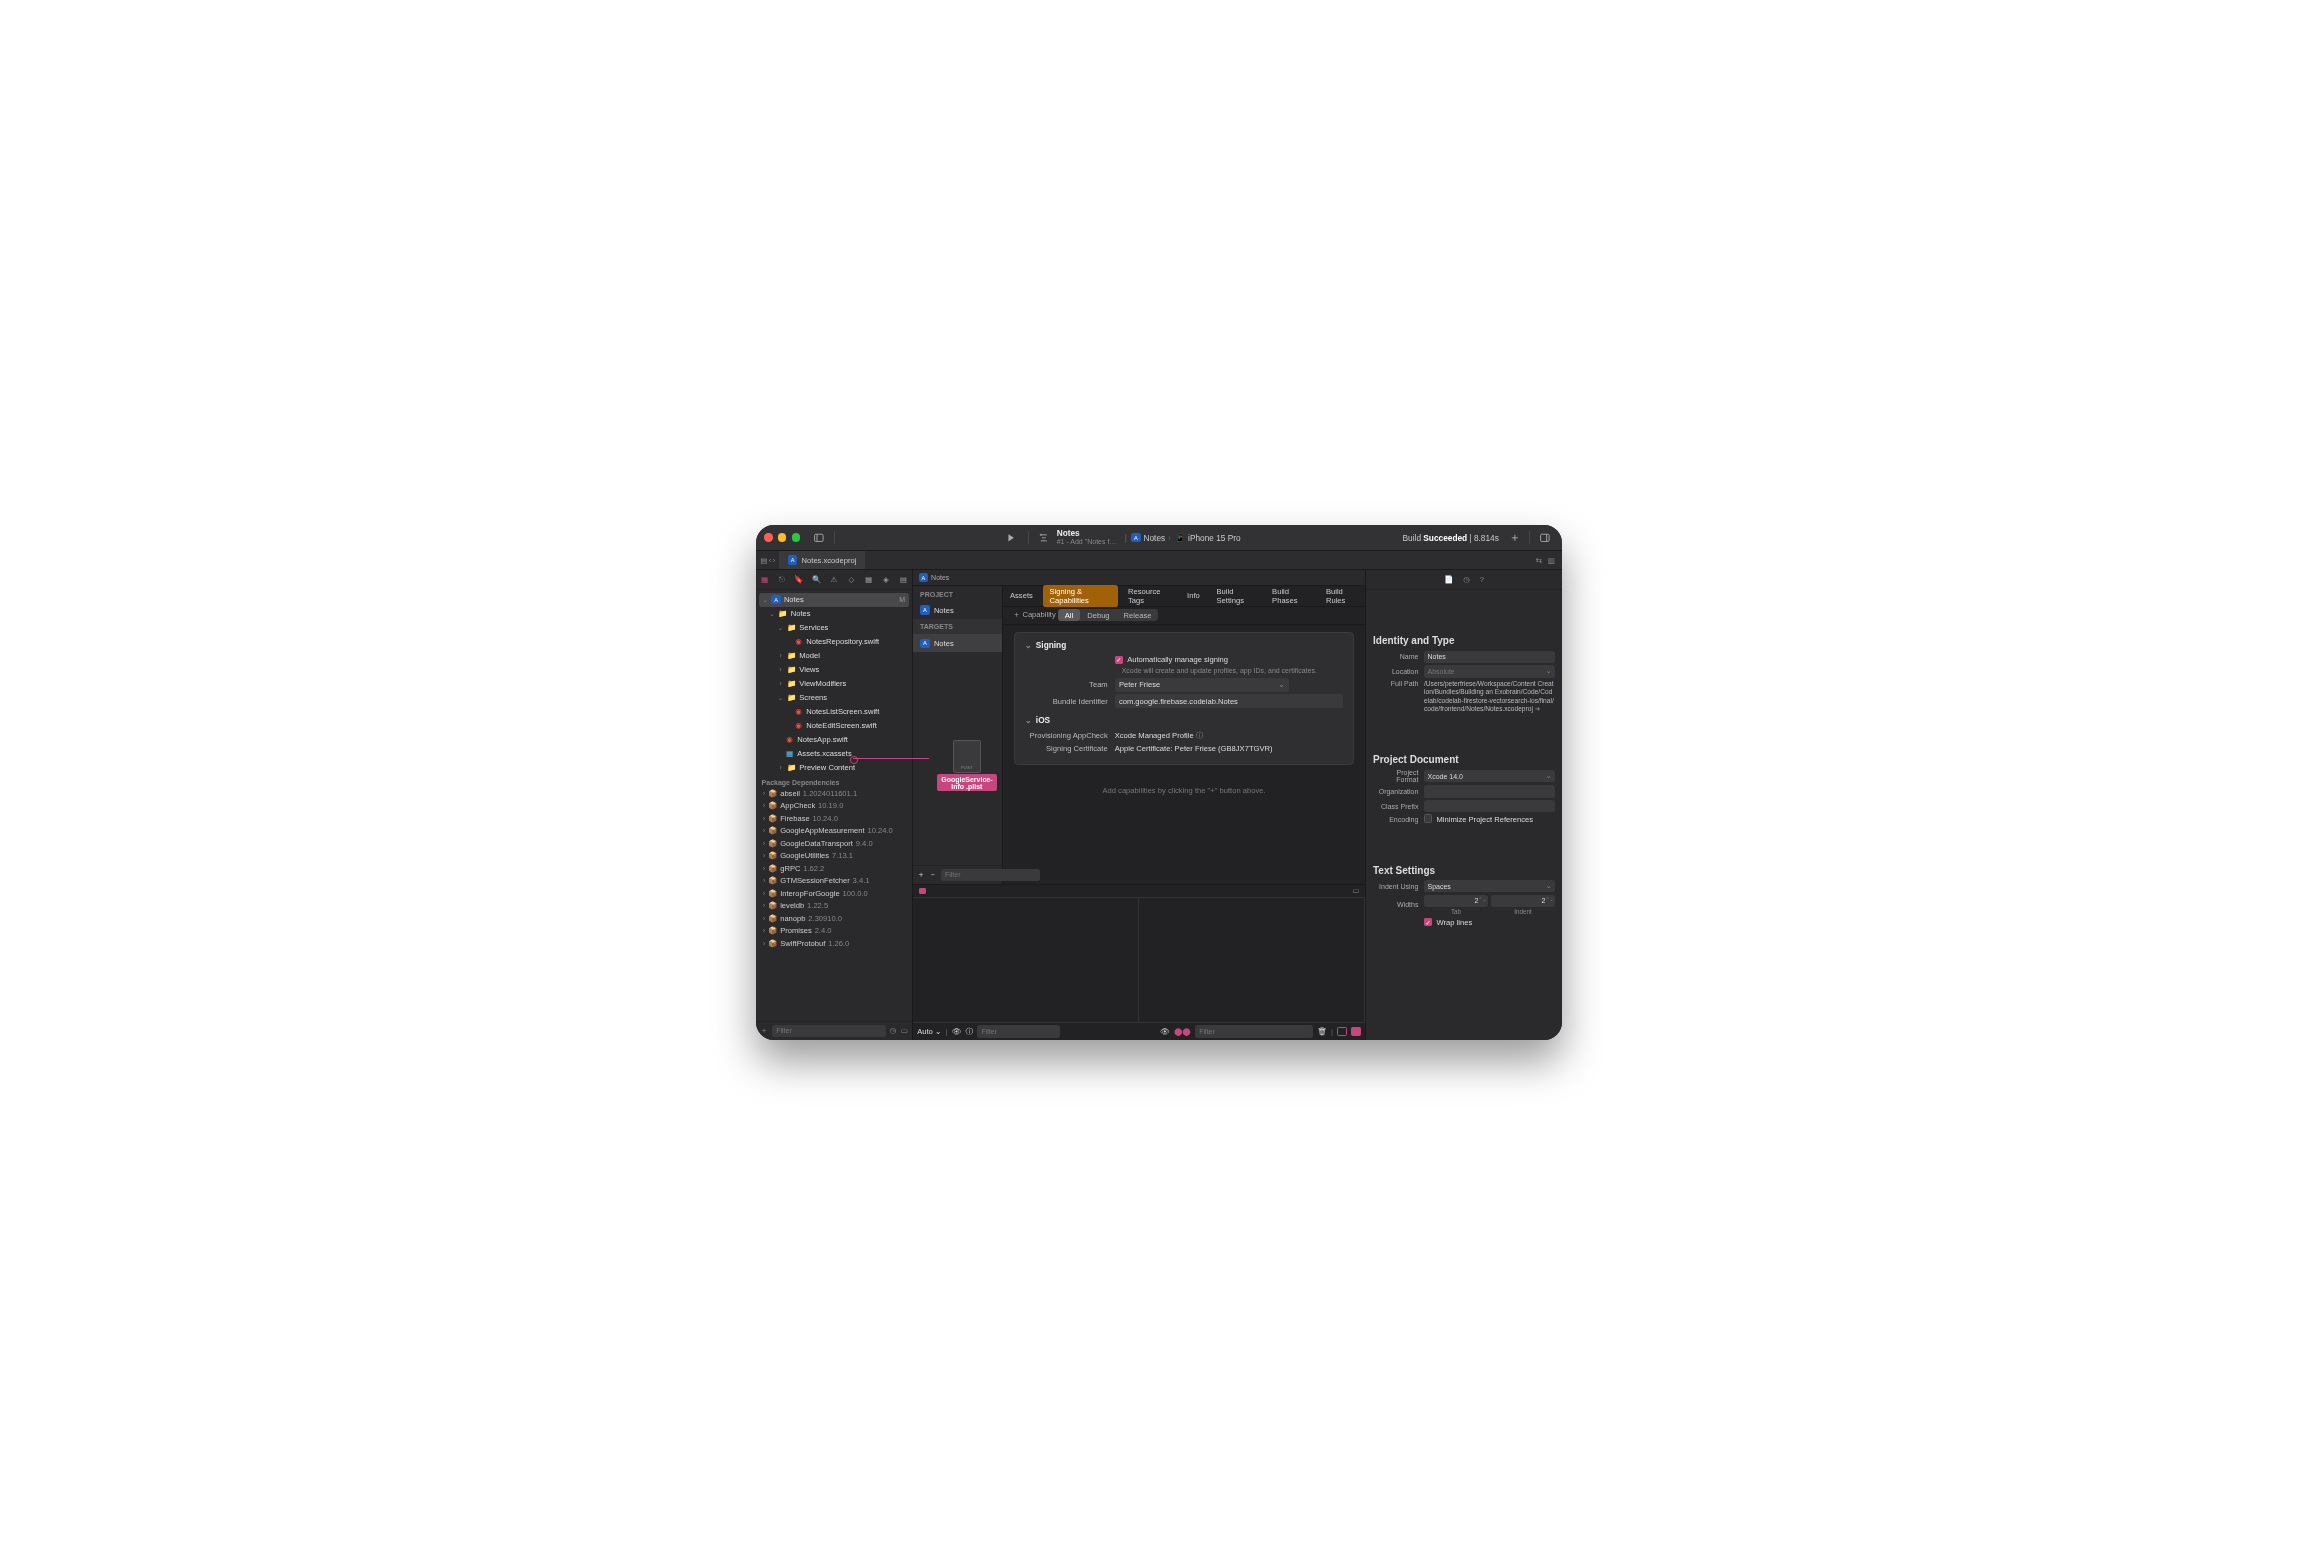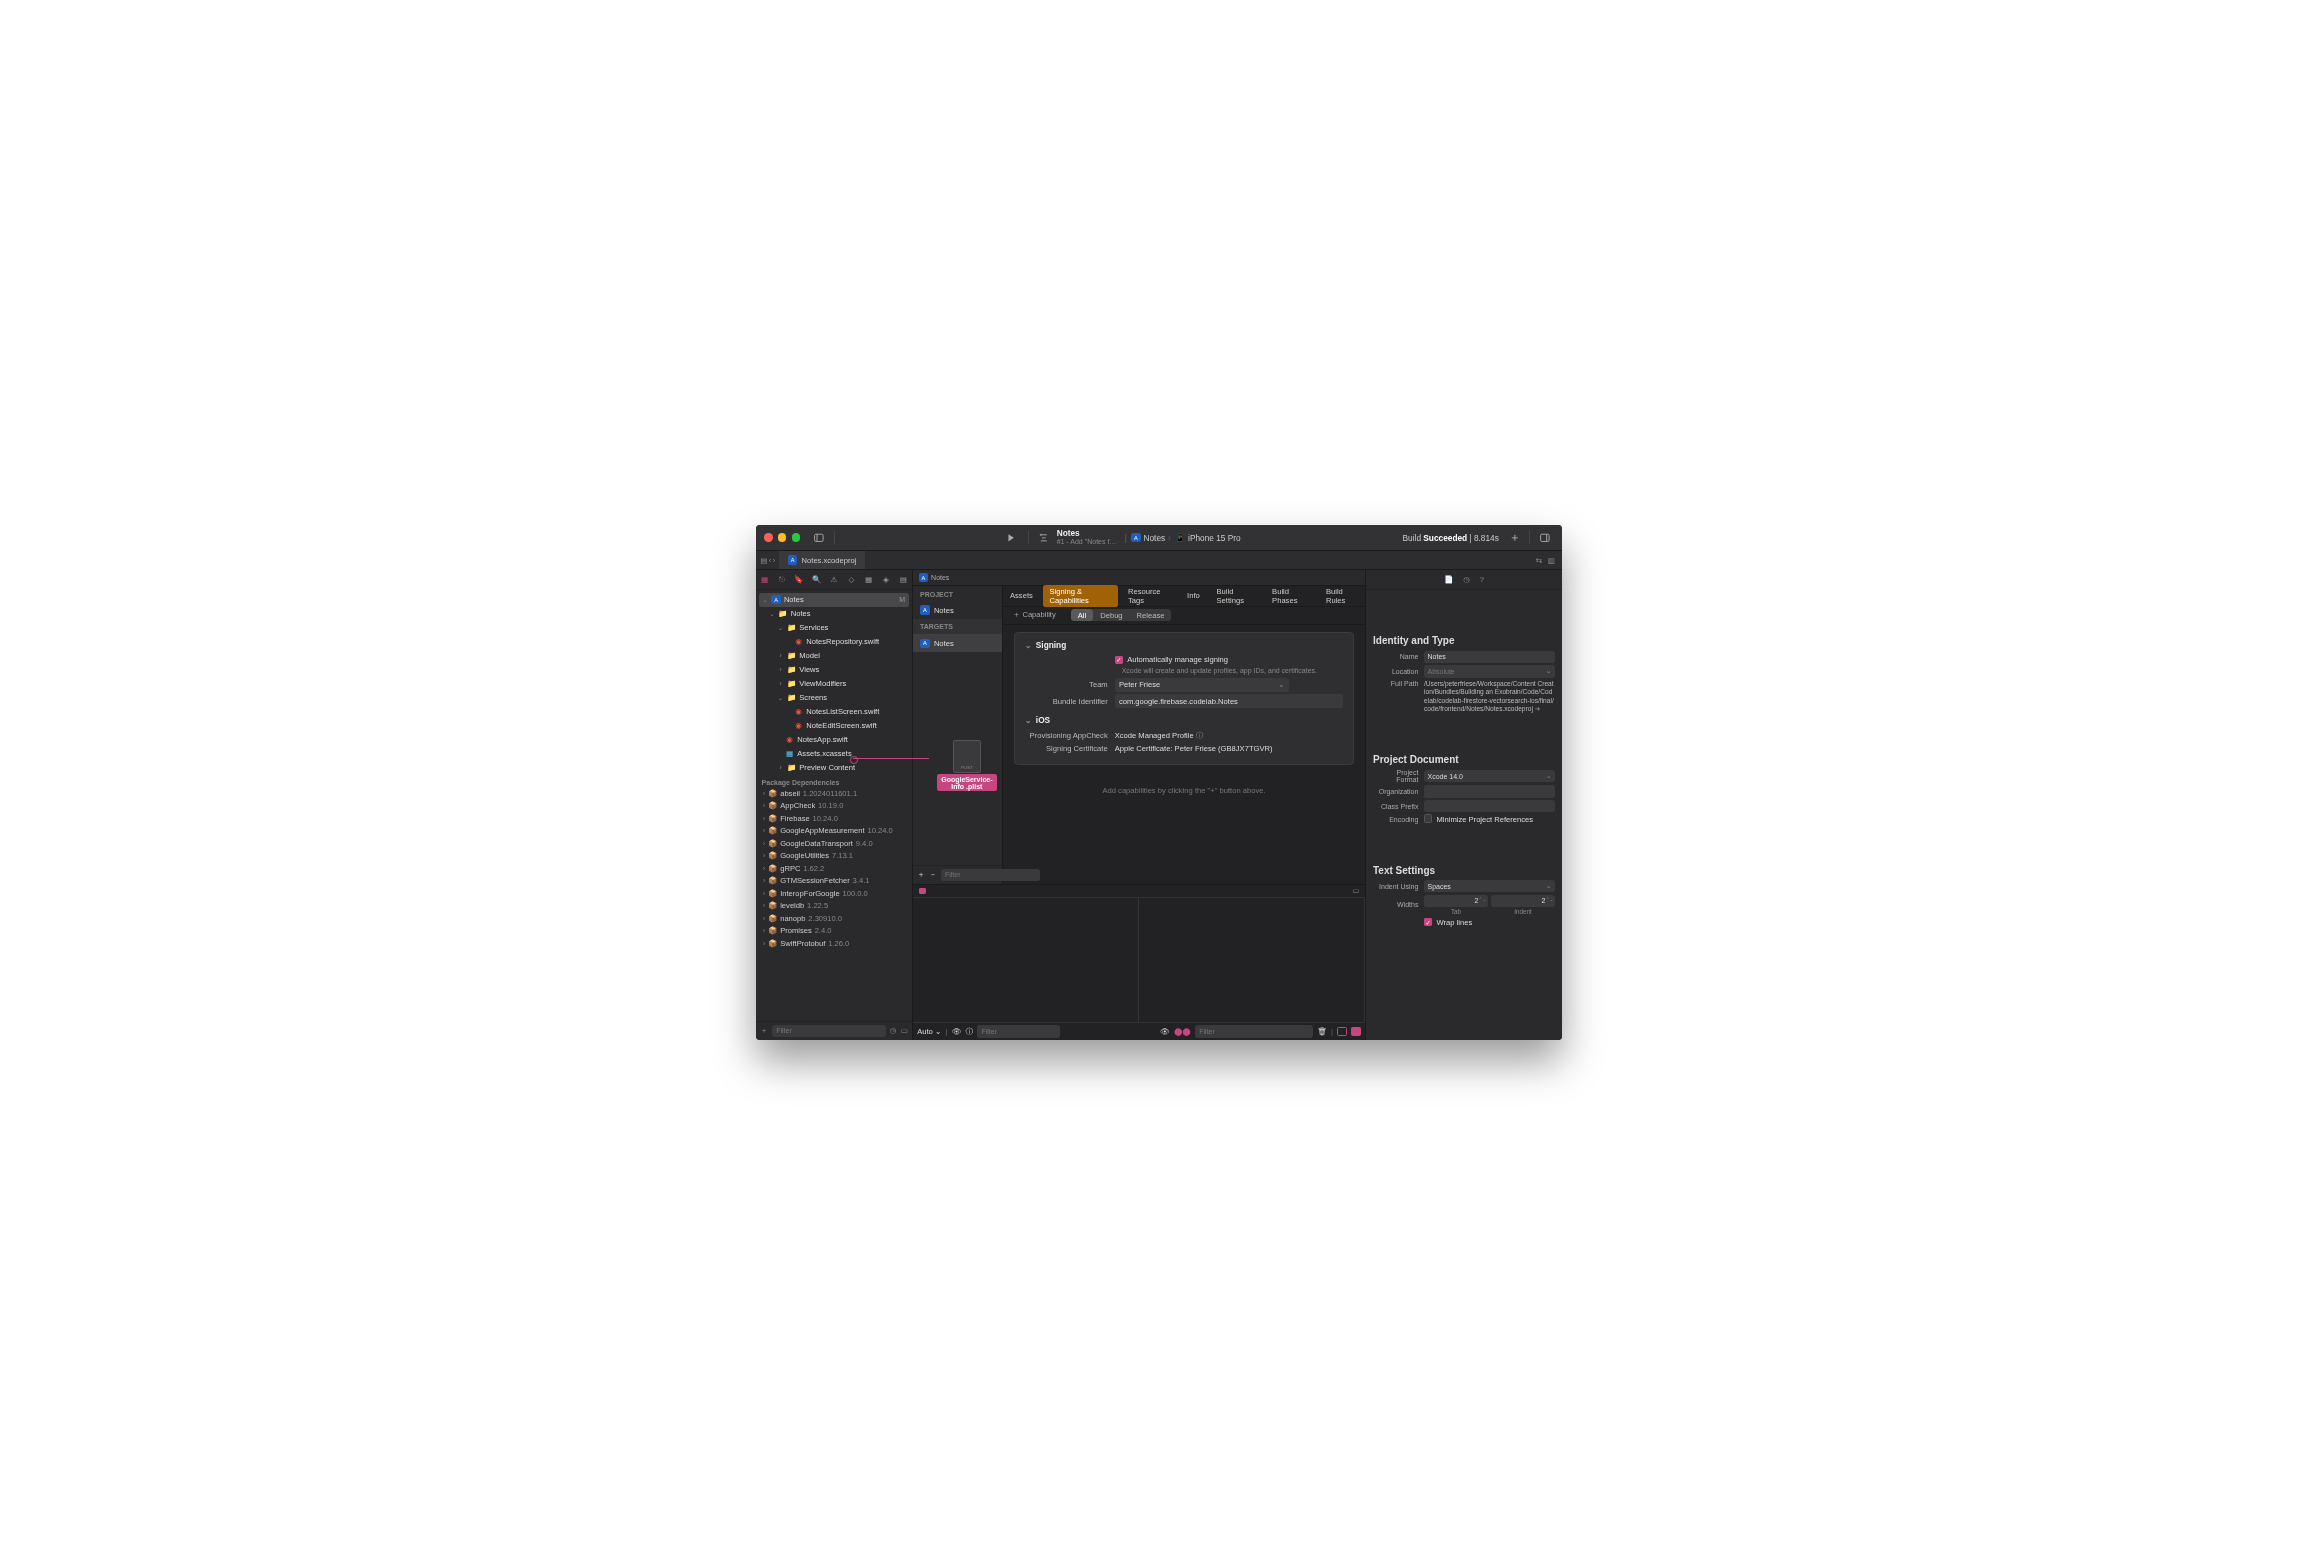--- a/index.html
+++ b/index.html
@@ -1,17 +1,17 @@
 <!DOCTYPE html>
 <html style="font-size:11px"><head>
 <meta charset="utf-8">
 <style>
   * { box-sizing: border-box; margin: 0; padding: 0; font-family: -apple-system, "SF Pro Text", "Helvetica Neue", Arial, sans-serif; }
   body { background: #fff; display: flex; align-items: center; justify-content: center; min-height: 100vh; }
-  .window { width: 806px; height: 515px; background: #2a2a2c; border-radius: 4px; box-shadow: 0 21px 42px rgba(0,0,0,0.4); display: flex; flex-direction: column; overflow: hidden; color: #ddd; font-size: 7.6px; }
+  .window { width: 806px; height: 515px; background: #2a2a2c; border-radius: 18px; box-shadow: 0 21px 42px rgba(0,0,0,0.4); display: flex; flex-direction: column; overflow: hidden; color: #ddd; font-size: 7.6px; }
   
   
   .titlebar { height: 26px; background: #323234; display: flex; align-items: center; padding: 0 8.3px; border-bottom: 0.7px solid #1a1a1a; flex-shrink: 0;}
   .traffic { display: flex; gap: 5.6px; margin-right: 9.7px; }
   .traffic div { width: 8.3px; height: 8.3px; border-radius: 50%; }
   .tl-close { background:#ff5f57; } .tl-min{background:#febc2e;} .tl-max{background:#28c840;}
   .tb-btn { width: 18px; height: 15.3px; border-radius: 2.8px; display:flex; align-items:center; justify-content:center; color:#aaa; }
   .tb-btn svg{width:9.7px;height:9.7px;fill:none;stroke:currentColor;stroke-width:1.5;}
   .tb-sep { width: 0.7px; height: 12.5px; background: #444; margin: 0 5.6px; }
   .title-stack { margin-left: 4.2px; line-height:1.1; }
@@ -67,21 +67,21 @@
   .ps-header{font-size:7px;font-weight:700;color:#888;padding:5.6px 7px 2.8px;}
   .ps-item{display:flex;align-items:center;gap:4.2px;height:18px;padding:0 7px;font-size:7.6px;color:#ddd;}
   .ps-item.sel{background:#3f3f41;}
   .ps-footer{margin-top:auto;height:19.4px;border-top:0.7px solid #222;display:flex;align-items:center;gap:4.2px;padding:0 4.2px;}
   .ps-footer input{flex:1;background:#3a3a3c;border:none;border-radius:2.8px;height:12.5px;padding:0 4.2px;font-size:7px;color:#ccc;}
   
   .proj-content{flex:1;display:flex;flex-direction:column;min-width:0;}
   .cap-tabs{height:21px;display:flex;align-items:center;justify-content:center;gap:2.8px;border-bottom:0.7px solid #1a1a1a;font-size:7.6px;flex-shrink:0;}
   .cap-tab{padding:2.1px 7px;border-radius:2.8px;color:#ccc;}
   .cap-tab.sel{background:#a16207;color:#fff;}
-  .cap-sub{height:18px;display:flex;align-items:center;gap:15px;padding:0 9.7px;border-bottom:0.7px solid #1a1a1a;font-size:7.6px;flex-shrink:0;}
+  .cap-sub{height:18px;display:flex;align-items:center;gap:2px;padding:0 9.7px;border-bottom:0.7px solid #1a1a1a;font-size:7.6px;flex-shrink:0;}
   .cap-sub .seg{background:#3a3a3c;border-radius:3.5px;display:flex;}
   .cap-sub .seg span{padding:1.4px 7px;color:#bbb;}
   .cap-sub .seg span.sel{background:#5a5a5c;border-radius:3.5px;color:#fff;}
   .cap-body{flex:1;overflow:auto;padding:7px 11px 7px 11px;}
   .cap-group{background:#2f2f31;border:0.7px solid #3c3c3e;border-radius:4.2px;margin-bottom:9.7px;padding:5.6px 9.7px 8.3px;}
   .cap-title{font-size:8.3px;font-weight:600;color:#eee;margin:1.4px 0 5.6px;display:flex;align-items:center;gap:4.2px;}
   .cap-row{display:flex;align-items:center;margin:2.8px 0;font-size:7.6px;}
   .cap-label{width:90px;text-align:right;color:#bbb;padding-right:7px;}
   .cap-val{flex:1;color:#ddd;}
   .cap-val input[type=text]{width:100%;background:#3a3a3c;border:none;border-radius:2.8px;height:14px;padding:0 4.2px;color:#ddd;font-size:7.6px;}

